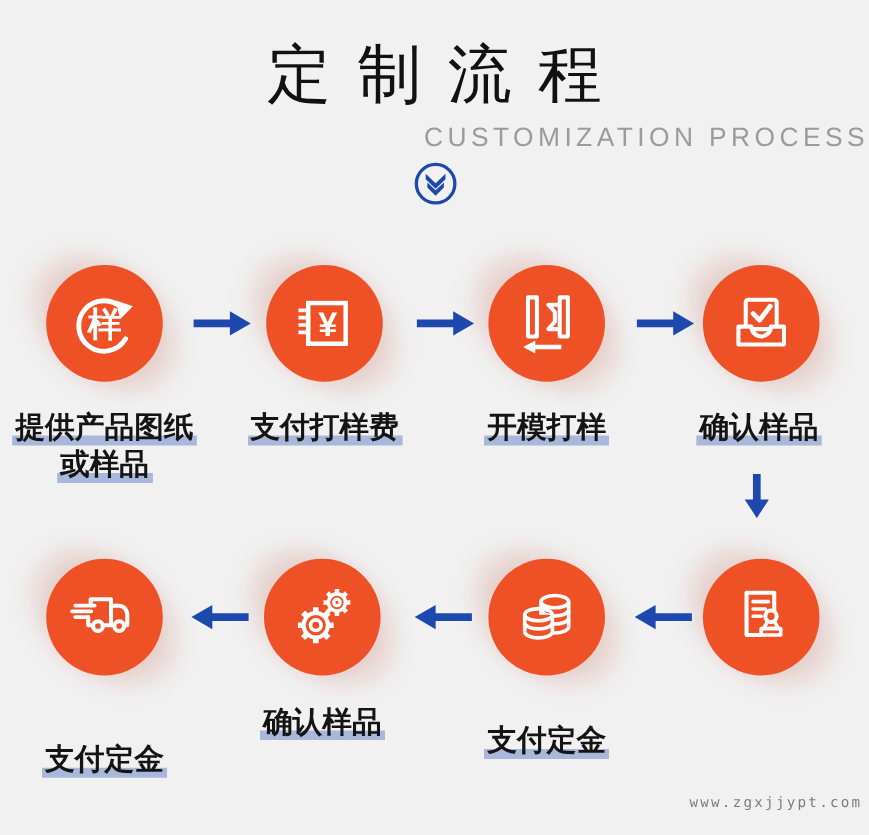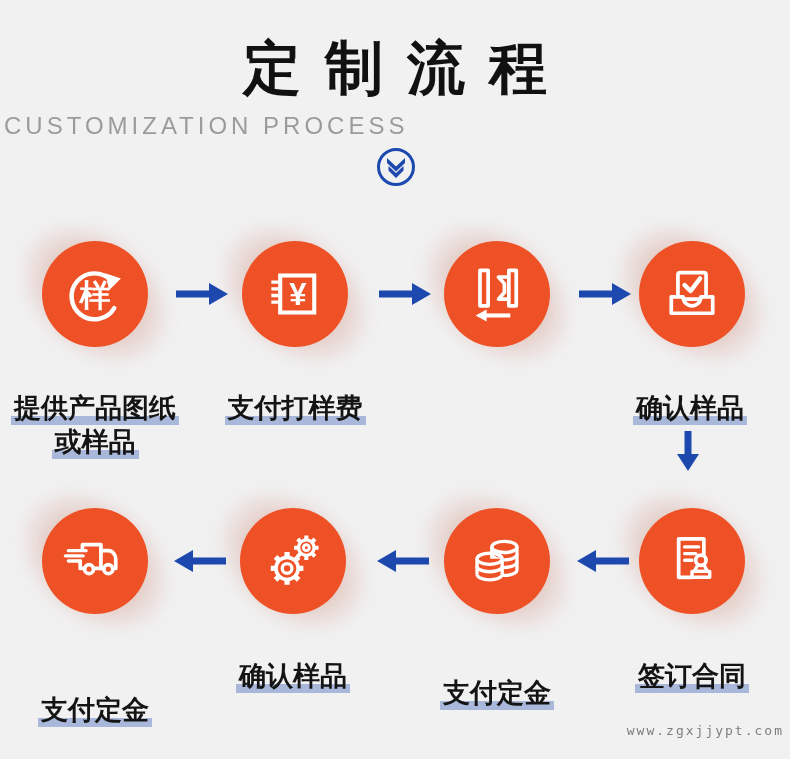--- a/index.html
+++ b/index.html
@@ -7,47 +7,47 @@
     width:790px;height:759px;
     background:#f1f1f2;
     font-family:"Liberation Sans","DejaVu Sans",sans-serif;
     overflow:hidden;
   }
   .canvas{position:relative;width:790px;height:759px;background:#f1f1f2;}
 
   
   .title{
     position:absolute;left:0;top:36px;width:790px;
-    text-align:center;font-size:58px;font-weight:700;color:#111;
+    text-align:center;font-size:58px;font-weight:400;color:#111;
     letter-spacing:24px;text-indent:24px;line-height:1.1;
   }
   .subtitle{
     position:absolute;left:0;top:112px;width:790px;
-    text-align:left;font-size:24px;color:#9b9b9b;
+    text-align:right;font-size:24px;color:#9b9b9b;
     letter-spacing:4px;text-indent:4px;font-weight:400;
   }
   .chevron-wrap{position:absolute;left:375px;top:146px;width:42px;height:42px;}
 
   
   .step{position:absolute;width:106px;height:106px;}
   .blob{
     position:absolute;left:-34px;top:-10px;width:174px;height:126px;
     background:radial-gradient(ellipse closest-side,rgba(186,82,52,.55),rgba(186,82,52,0));
     border-radius:50%;transform:rotate(40deg);filter:blur(7px);
   }
   .circle{
     position:absolute;inset:0;border-radius:50%;background:#ef5126;
     display:flex;align-items:center;justify-content:center;
   }
   .circle svg{display:block;}
 
   
   .step-label{
     position:absolute;width:190px;text-align:center;
-    font-size:27px;font-weight:600;color:#141414;line-height:34px;margin-top:20px;
+    font-size:27px;font-weight:600;color:#141414;line-height:34px;
   }
   .hl{
     display:inline-block;padding:0 3px;
     box-shadow:inset 0 -9px 0 rgba(163,179,216,.92);
   }
 
   
   .arrow{position:absolute;}
 
   
@@ -220,27 +220,27 @@
       </svg>
   </div>
 
   <div class="step-label" style="left:0;top:371px">
     <span class="hl">提供产品图纸</span><br>
     <span class="hl">或样品</span>
   </div>
   <div class="step-label" style="left:200px;top:371px">
     <span class="hl">支付打样费</span>
   </div>
+  <div class="step-label" style="left:402px;top:371px">
+    <span class="hl">开模打样</span>
+  </div>
   <div class="step-label" style="left:595px;top:371px">
     <span class="hl">确认样品</span>
   </div>
 
-  <div class="step-label" style="left:597px;top:639px">
-    <span class="hl">签订合同</span>
-  </div>
   <div class="step-label" style="left:402px;top:656px">
     <span class="hl">支付定金</span>
   </div>
   <div class="step-label" style="left:198px;top:639px">
     <span class="hl">确认样品</span>
   </div>
   <div class="step-label" style="left:0;top:639px">
     <br>
     <span class="hl">支付定金</span>
   </div>

